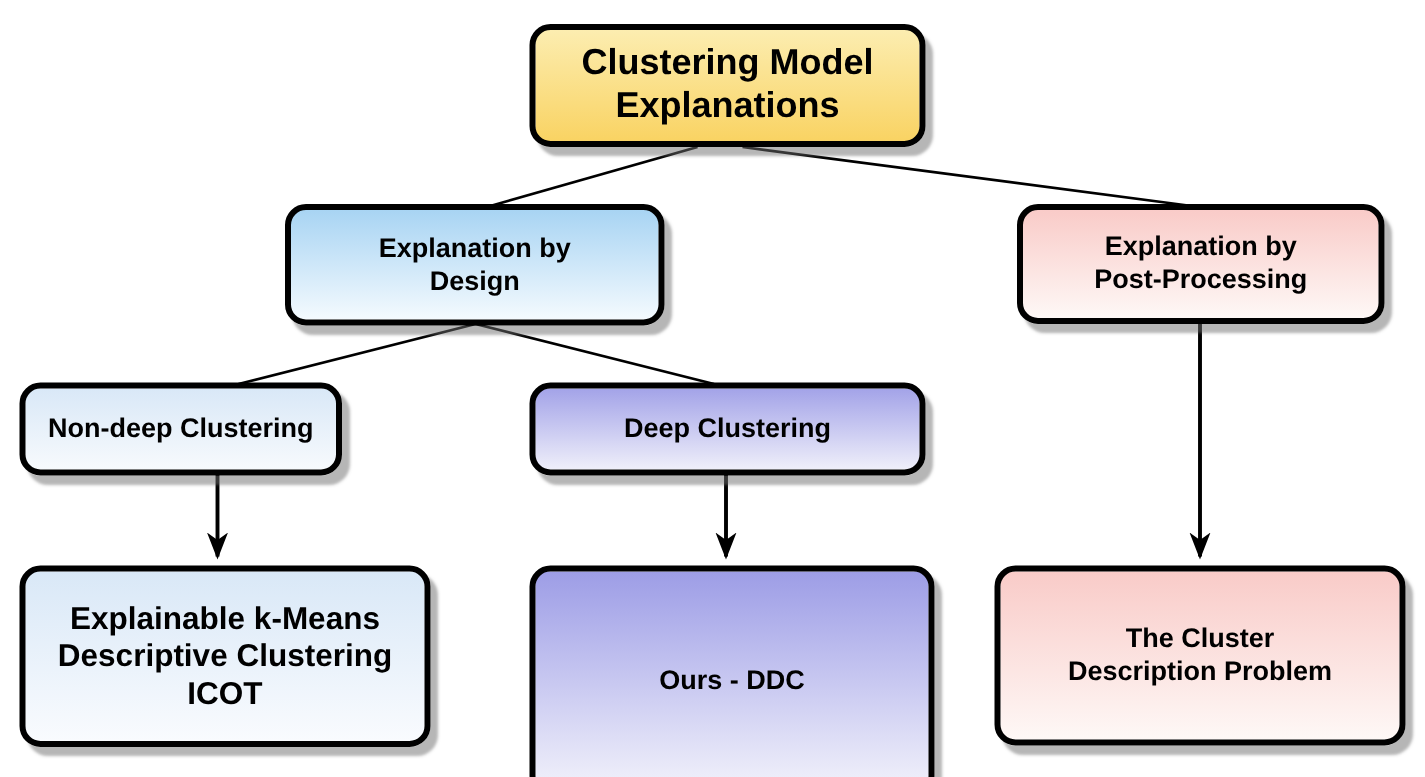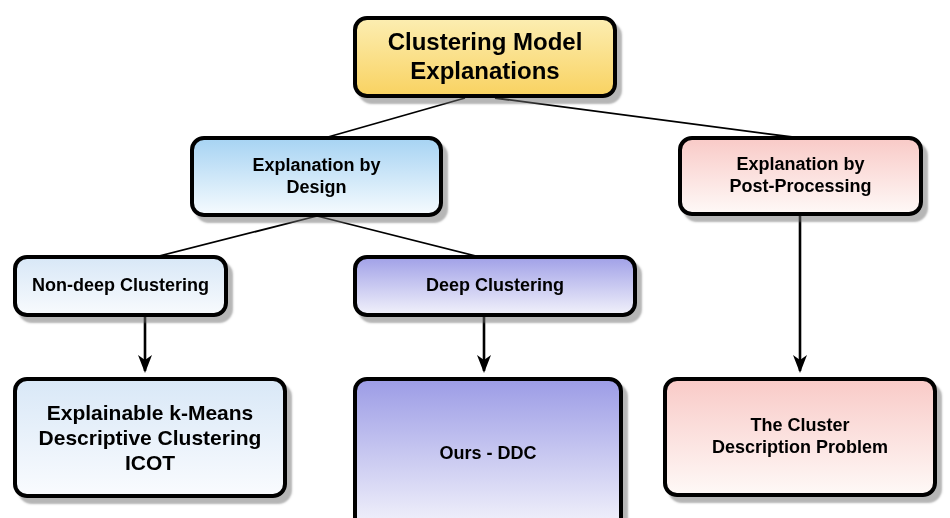--- a/index.html
+++ b/index.html
@@ -52,21 +52,21 @@
 
   <div class="node fs23" style="left: 678px; top: 136px; width: 245px; height: 80px; background: linear-gradient(rgb(249, 203, 200), rgb(254, 248, 246));">
     <span class="label">Explanation by
 Post-Processing</span>
   </div>
 
   <div class="node fs23" style="left: 13px; top: 255px; width: 215px; height: 62px; background: linear-gradient(rgb(217, 232, 247), rgb(247, 250, 253));">
     <span class="label">Non-deep Clustering</span>
   </div>
 
-  <div class="node fs23" style="left: 353px; top: 255px; width: 284px; height: 62px; background: linear-gradient(rgb(163, 163, 232), rgb(239, 239, 250));">
+  <div class="node fs23" style="left: 353px; top: 255px; width: 264px; height: 62px; background: linear-gradient(rgb(163, 163, 232), rgb(239, 239, 250));">
     <span class="label">Deep Clustering</span>
   </div>
 
   <div class="node fs21" style="left: 13px; top: 377px; width: 274px; height: 121px; background: linear-gradient(rgb(217, 232, 247), rgb(249, 251, 254));">
     <span class="label">Explainable k-Means
 Descriptive Clustering
 ICOT</span>
   </div>
 
   <div class="node fs23" style="left: 353px; top: 377px; width: 270px; height: 154px; background: linear-gradient(rgb(157, 157, 230), rgb(242, 242, 251)); text-align: center;">

